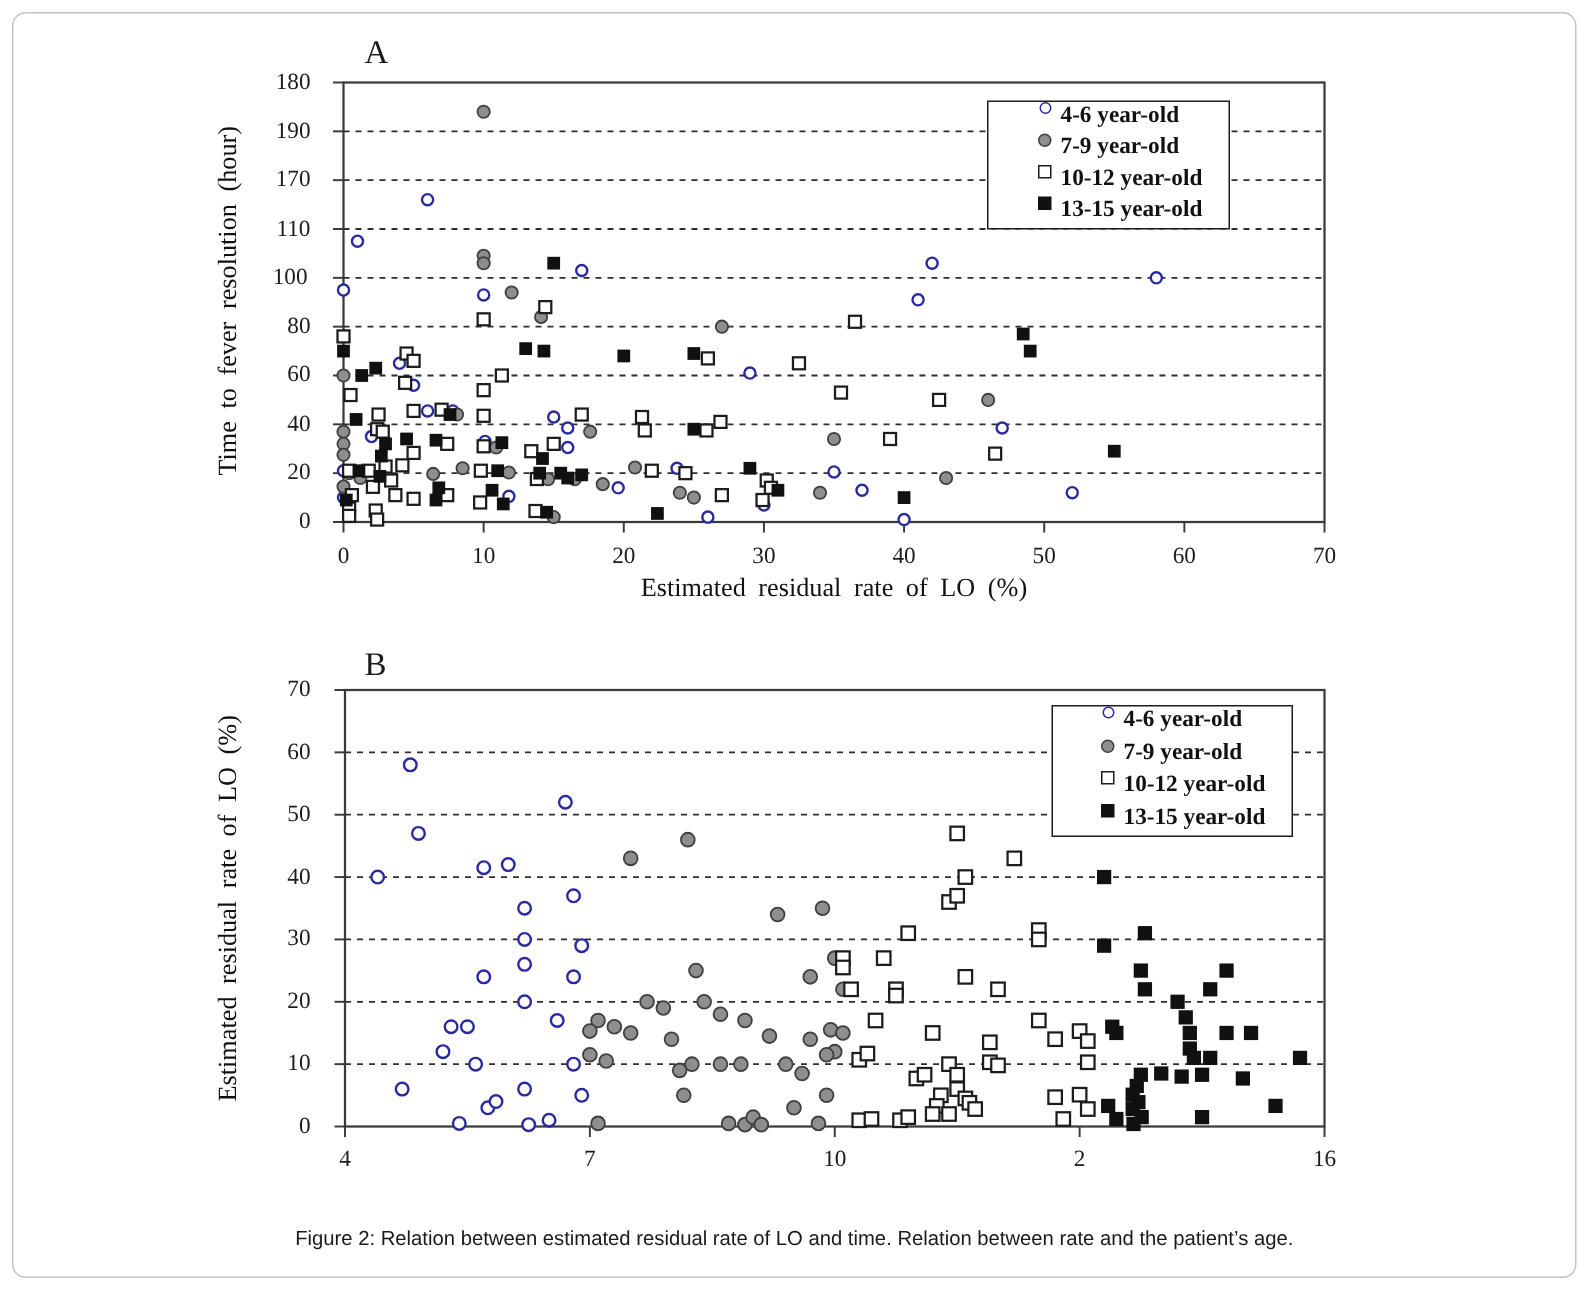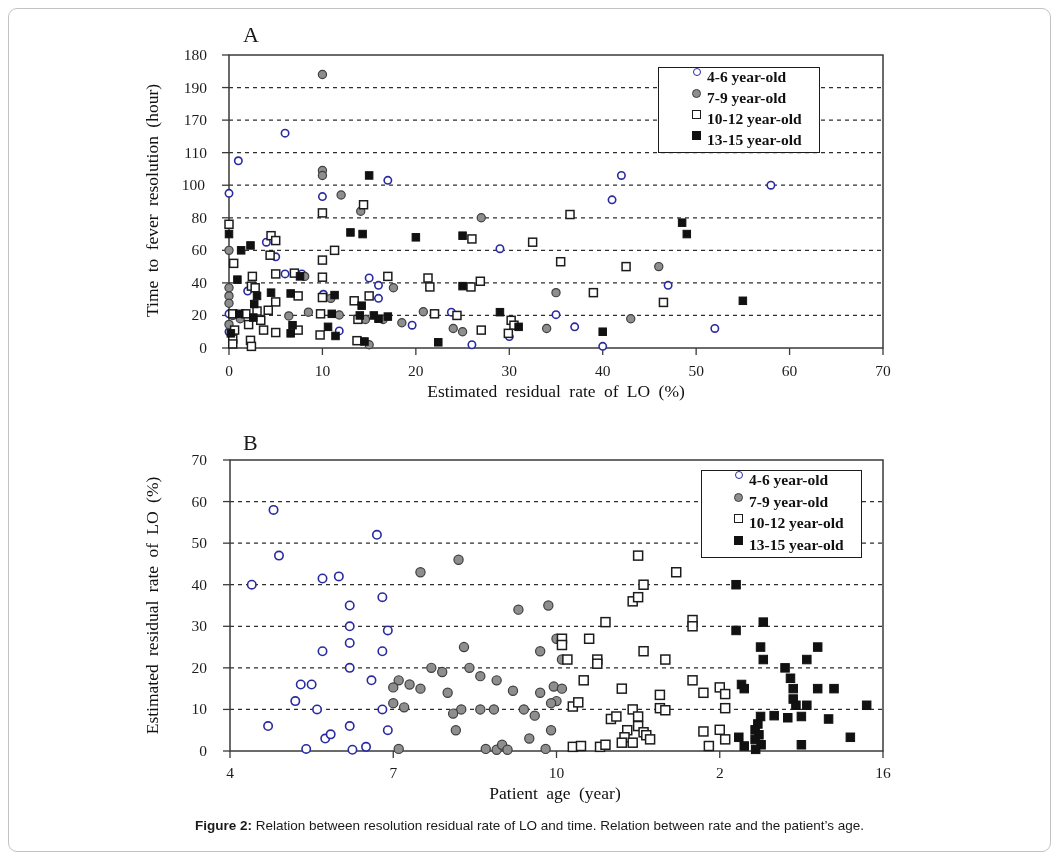--- a/index.html
+++ b/index.html
@@ -17,21 +17,21 @@
   .legend-box{position:absolute;background:#fff;border:1.6px solid #1c1c1c;display:flex;flex-direction:column;justify-content:space-evenly;box-sizing:border-box;}
   .legend-row{display:flex;align-items:flex-start;height:21px;font-weight:bold;}
   .legend-icon{width:15px;display:flex;justify-content:center;align-items:center;}
   .legend-label{font-family:"Liberation Serif",serif;font-size:15.5px;color:#111;margin-left:3px;white-space:nowrap;}
   .mk{display:inline-block;box-sizing:border-box;}
   .mk.open-circle{width:8px;height:8px;border-radius:50%;background:#fff;}
   .mk.gray-circle{width:9px;height:9px;border-radius:50%;}
   .mk.open-square{width:9px;height:9px;background:#fff;}
   .mk.black-square{width:9px;height:9px;}
   #caption{position:absolute;left:0;top:818px;width:1059px;text-align:center;font-family:"Liberation Sans",sans-serif;font-size:13.5px;color:#1a1a1a;}
-  #caption b{font-weight:bold;}
+  #caption b{font-weight:normal;}
 </style>
 </head>
 <body>
 
 <div id="card"></div>
 <div id="fig-root" class="abs noselect" style="left:0;top:0;width:1059px;height:859px;">
   <svg id="plot-svg" width="1059" height="859" viewBox="0 0 1059 859">
       <line x1="229" y1="315.44444444444446" x2="883" y2="315.44444444444446" stroke="#2e2e2e" stroke-width="1.2" stroke-dasharray="4 4"></line>
       <line x1="229" y1="282.8888888888889" x2="883" y2="282.8888888888889" stroke="#2e2e2e" stroke-width="1.2" stroke-dasharray="4 4"></line>
       <line x1="229" y1="250.33333333333331" x2="883" y2="250.33333333333331" stroke="#2e2e2e" stroke-width="1.2" stroke-dasharray="4 4"></line>
@@ -438,21 +438,20 @@
       <div class="tick-label xl" style="position:absolute;left:863px;top:765px;width:40px;">16</div>
       <div class="tick-label yl" style="position:absolute;left:162px;top:743px;width:45px;">0</div>
       <div class="tick-label yl" style="position:absolute;left:162px;top:701.4285714285714px;width:45px;">10</div>
       <div class="tick-label yl" style="position:absolute;left:162px;top:659.8571428571429px;width:45px;">20</div>
       <div class="tick-label yl" style="position:absolute;left:162px;top:618.2857142857142px;width:45px;">30</div>
       <div class="tick-label yl" style="position:absolute;left:162px;top:576.7142857142857px;width:45px;">40</div>
       <div class="tick-label yl" style="position:absolute;left:162px;top:535.1428571428571px;width:45px;">50</div>
       <div class="tick-label yl" style="position:absolute;left:162px;top:493.57142857142856px;width:45px;">60</div>
       <div class="tick-label yl" style="position:absolute;left:162px;top:452px;width:45px;">70</div>
       <div class="panel-letter" style="position:absolute;left:243px;top:430px;">B</div>
-      <div class="axis-title" style="position:absolute;left:305px;top:783px;width:500px;text-align:center;">Patient age (year)</div>
       <div class="axis-title yt" style="position:absolute;left:-18px;top:595px;width:340px;text-align:center;">Estimated residual rate of LO (%)</div>
       <div class="legend-box" style="left:701px;top:470px;width:161px;height:88px;padding-left:29px;">
         <div class="legend-row">
           <span class="legend-icon">
             <span class="mk open-circle" style="border: 1.6px solid rgb(42, 42, 160);"></span>
           </span>
           <span class="legend-label">4-6 year-old</span>
         </div>
         <div class="legend-row">
           <span class="legend-icon">
@@ -467,14 +466,14 @@
           <span class="legend-label">10-12 year-old</span>
         </div>
         <div class="legend-row">
           <span class="legend-icon">
             <span class="mk black-square" style="background: rgb(17, 17, 17);"></span>
           </span>
           <span class="legend-label">13-15 year-old</span>
         </div>
       </div>
     </div>
-  <div id="caption"><b>Figure 2:</b><span> Relation between resolution residual rate of LO and time. Relation between rate and the patient’s age.</span></div>
+  <div id="caption"><b>Figure 2:</b><span> Relation between estimated residual rate of LO and time. Relation between rate and the patient’s age.</span></div>
 </div>
 
 </body></html>

